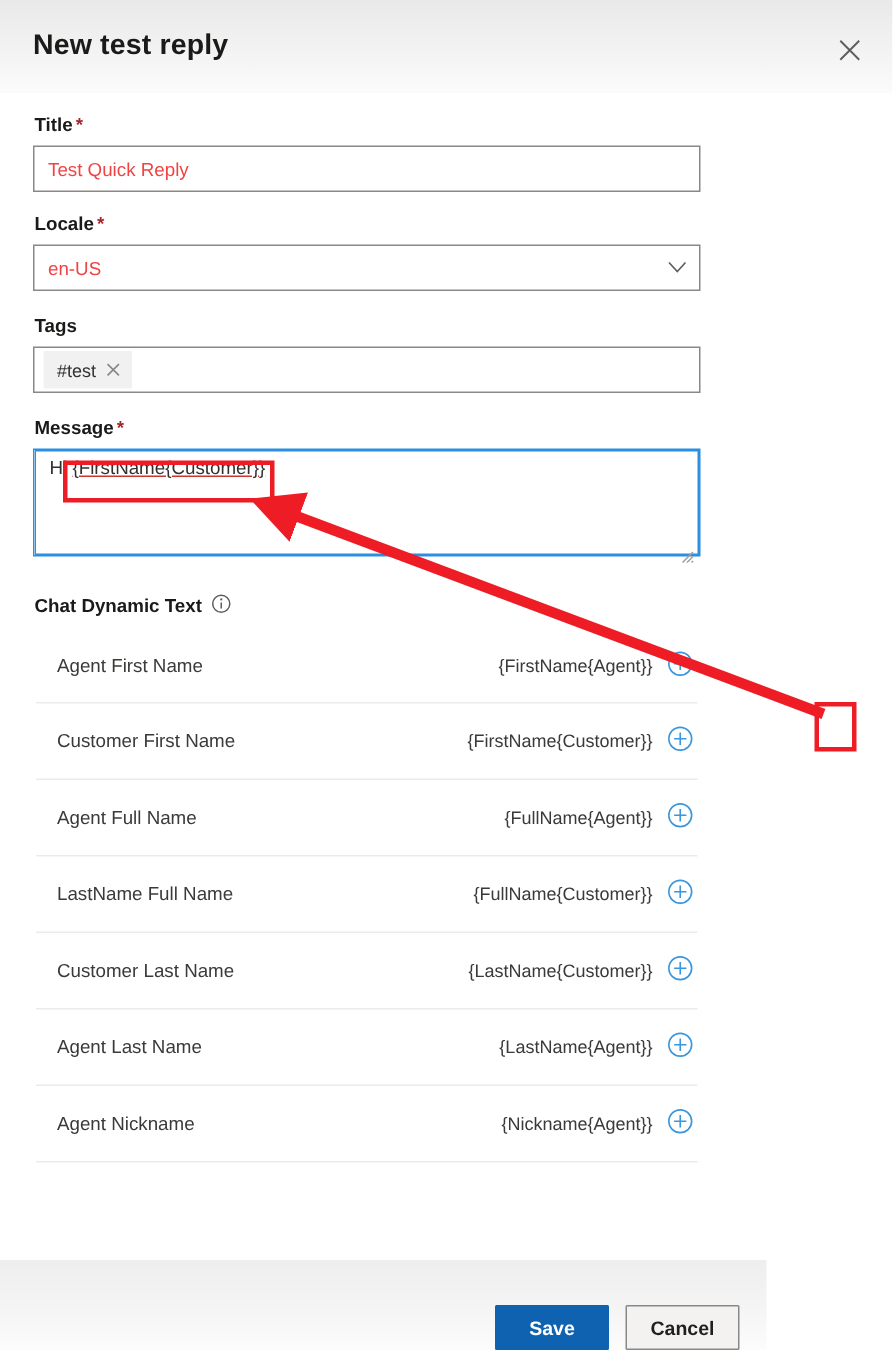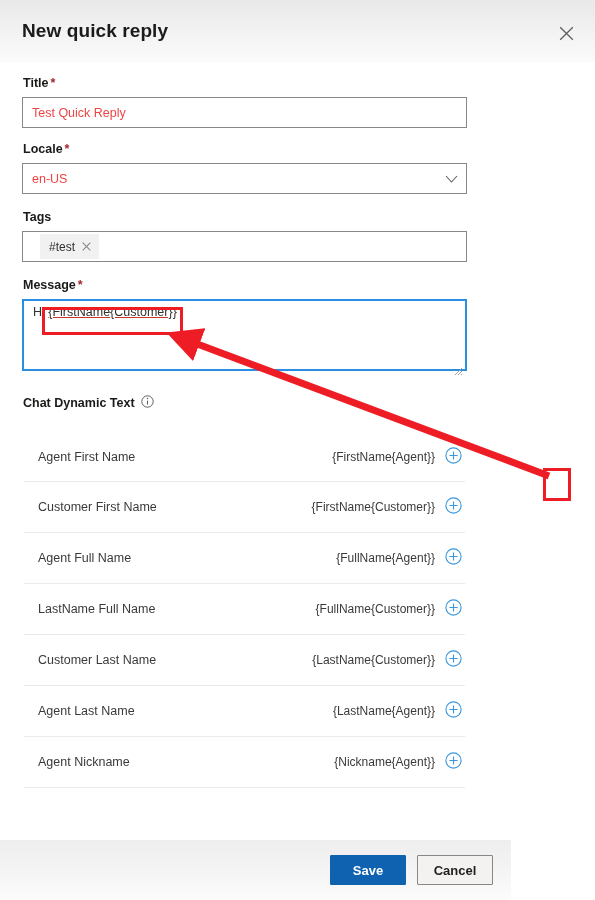--- a/index.html
+++ b/index.html
@@ -54,21 +54,21 @@
 
   .select-wrap{ position:relative; width:100%; }
   .select-wrap .chev{
     position:absolute; right:9px; top:50%; transform:translateY(-50%);
     pointer-events:none;
   }
 
   .tags-box{
     width:100%; height:31px;
     border:1px solid #8a8886; background:#ffffff;
-    display:flex; align-items:center; padding:0 17px;
+    display:flex; align-items:center; padding:0 6px;
   }
   .tag-chip{
     display:inline-flex; align-items:center; gap:7px;
     background:#f1f1f1; height:25px; padding:0 8px 0 9px;
     font-size:12px; color:#323130;
   }
   .tag-x{ cursor:pointer; display:flex; align-items:center; }
 
   
   .msg-wrap{ position:relative; width:100%; }
@@ -92,42 +92,42 @@
   }
   .resize-grip{
     position:absolute; right:4px; bottom:4px; width:9px; height:9px;
     pointer-events:none;
   }
 
   
   .section-head{
     display:flex; align-items:center; gap:6px;
     font-size:12.5px; font-weight:600; color:#1b1a19;
-    margin:20px 0 20px 1px;
+    margin:20px 0 6px 1px;
   }
   .dyn-list{ margin:0 2px; }
   .dyn-row{
     display:flex; align-items:center; justify-content:space-between;
     height:51px; border-bottom:1px solid #edebe9;
     padding:0 2px 0 14px;
   }
   .dyn-row:first-child{ border-top:1px solid transparent; }
   .dyn-label{ font-size:12.5px; color:#3b3a39; }
   .dyn-right{ display:flex; align-items:center; gap:9px; }
   .dyn-token{ font-size:12px; color:#3b3a39; }
   .add-btn{
     width:19px; height:19px; display:flex; align-items:center; justify-content:center;
     cursor:pointer; background:transparent; border:none; padding:0;
   }
 
   
   .panel-footer{
     position:absolute; left:0; bottom:0; width:511px; height:60px;
     background:linear-gradient(180deg,#eeeeee 0%,#f4f4f4 50%,#fcfcfc 100%);
-    display:flex; align-items:center; justify-content:flex-end;
+    display:flex; align-items:flex-end; justify-content:flex-end;
     padding-right:18px; gap:11px;
   }
   .btn{
     height:30px; min-width:75px; font-size:13px;
     font-family:"Liberation Sans", sans-serif;
     cursor:pointer; border-radius:1px; padding:0 14px;
   }
   .btn-primary{
     background:#0f62b0; border:1px solid #0f62b0; color:#ffffff; font-weight:600;
     min-width:76px;
@@ -141,21 +141,21 @@
   
   .anno{ position:absolute; left:0; top:0; width:595px; height:900px; pointer-events:none; }
   .anno-box{
     position:absolute; border:3px solid #ee1c25; background:transparent;
   }
 </style>
 </head>
 <body>
 
 <div class="panel-header">
-  <div class="panel-title">New quick reply</div>
+  <div class="panel-title">New test reply</div>
   <button class="close-btn">
     <span>
       <svg width="15" height="15" viewBox="0 0 15 15" aria-hidden="true">
         <path d="M1.2 1.2 L13.8 13.8 M13.8 1.2 L1.2 13.8" stroke="#605e5c" stroke-width="1.3" fill="none"></path>
       </svg>
     </span>
   </button>
 </div>
 
 <div class="form-body">

